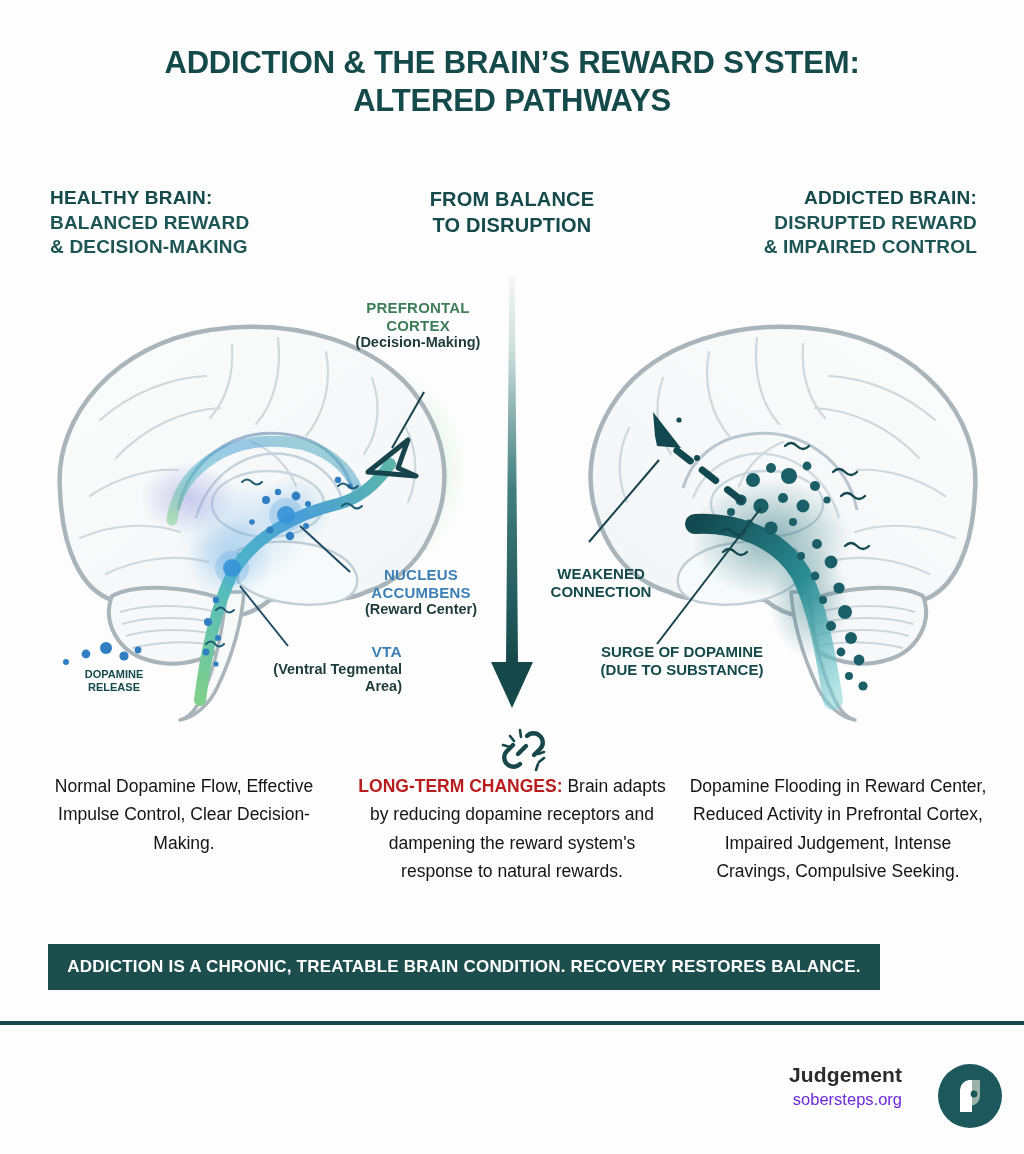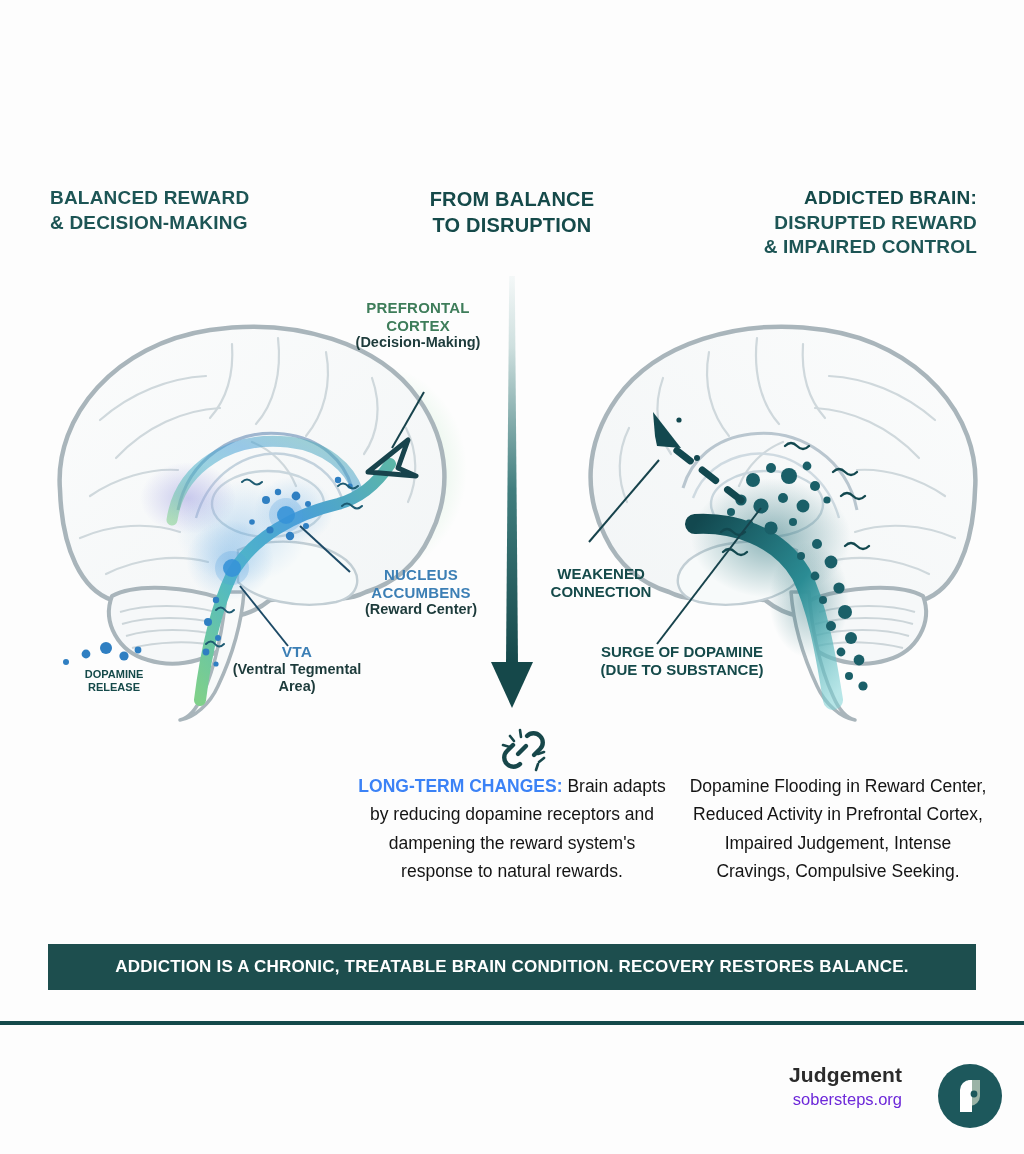--- a/index.html
+++ b/index.html
@@ -39,43 +39,43 @@
   .lab{position:absolute;line-height:1.18;}
   .lab .cap{font-weight:bold;letter-spacing:.2px;}
   .lab .sub{font-weight:bold;}
 
   .lab-pfc{left:330px;top:299px;width:176px;text-align:center;color:#3e7d5a;font-size:15px;}
   .lab-pfc .sub{color:#1d3b3b;font-size:14.5px;}
 
   .lab-na{left:346px;top:566px;width:150px;text-align:center;color:#3c7fb5;font-size:15px;}
   .lab-na .sub{color:#1d3b3b;font-size:14.5px;}
 
-  .lab-vta{left:210px;top:643px;width:174px;text-align:center;color:#3c7fb5;font-size:15.5px;}
+  .lab-vta{left:228px;top:643px;width:174px;text-align:right;color:#3c7fb5;font-size:15.5px;}
   .lab-vta .sub{color:#1d3b3b;font-size:14.5px;}
 
   .lab-dop{left:52px;top:668px;width:124px;text-align:center;color:#154a4a;font-size:11px;font-weight:bold;}
 
   .lab-weak{left:528px;top:565px;width:146px;text-align:center;color:#154a4a;font-size:15px;font-weight:bold;}
 
   .lab-surge{left:572px;top:643px;width:220px;text-align:center;color:#154a4a;font-size:15px;font-weight:bold;}
 
   
   .centerarrow{position:absolute;left:474px;top:276px;width:76px;height:440px;}
   .chainicon{position:absolute;left:494px;top:722px;width:60px;height:56px;}
 
   
   .body-col{position:absolute;top:772px;font-size:17.5px;line-height:1.62;color:#141414;text-align:center;}
   .body-col.c1{left:40px;width:288px;}
   .body-col.c2{left:356px;width:312px;}
   .body-col.c3{left:688px;width:300px;}
-  .body-col .hd{font-weight:bold;color:#3b82f6;}
+  .body-col .hd{font-weight:bold;color:#b91c1c;}
 
   
   .banner{
-    position:absolute;left:48px;top:944px;width:928px;height:46px;
+    position:absolute;left:48px;top:944px;width:832px;height:46px;
     background:#1d4e4e;display:flex;align-items:center;justify-content:center;
   }
   .banner span{
     color:#ffffff;font-size:17px;font-weight:bold;letter-spacing:.2px;text-align:center;
   }
 
   
   .divider{position:absolute;left:0;top:1021px;width:1024px;height:4px;background:#14494a;}
   .brandname{
     position:absolute;right:122px;top:1063px;width:300px;text-align:right;
@@ -85,23 +85,28 @@
     position:absolute;right:122px;top:1090px;width:300px;text-align:right;
     font-size:16.5px;color:#6d28d9;
   }
   .logo{position:absolute;left:938px;top:1064px;width:64px;height:64px;}
 </style>
 </head>
 <body>
 
 <div class="page">
 
+  <div class="title">
+    <span>ADDICTION &amp; THE BRAIN’S REWARD SYSTEM:</span>
+    <span class="l2">ALTERED PATHWAYS</span>
+  </div>
 
   <div class="headers">
     <div class="hcol left">
+      <div class="hstrong">HEALTHY BRAIN:</div>
       <div class="hlight">BALANCED REWARD</div>
       <div class="hlight">&amp; DECISION-MAKING</div>
     </div>
     <div class="hcol mid">
       <div class="hstrong">FROM BALANCE</div>
       <div class="hstrong">TO DISRUPTION</div>
     </div>
     <div class="hcol right">
       <div class="hstrong">ADDICTED BRAIN:</div>
       <div class="hlight">DISRUPTED REWARD</div>
@@ -410,20 +415,21 @@
         <path d="M16 14 L20 19"></path>
         <path d="M26 8 L27 15"></path>
         <path d="M9 23 L16 25"></path>
         <path d="M45 40 L50 36"></path>
         <path d="M42 48 L44 42"></path>
         <path d="M50 30 L44 32"></path>
       </g>
     </svg>
   </div>
 
+  <div class="body-col c1">Normal Dopamine Flow, Effective Impulse Control, Clear Decision-Making.</div>
   <div class="body-col c2">
     <span class="hd">LONG-TERM CHANGES:</span>
     <span>Brain adapts by reducing dopamine receptors and dampening the reward system's response to natural rewards.</span>
   </div>
   <div class="body-col c3">Dopamine Flooding in Reward Center, Reduced Activity in Prefrontal Cortex, Impaired Judgement, Intense Cravings, Compulsive Seeking.</div>
 
   <div class="banner">
     <span>ADDICTION IS A CHRONIC, TREATABLE BRAIN CONDITION. RECOVERY RESTORES BALANCE.</span>
   </div>
 

